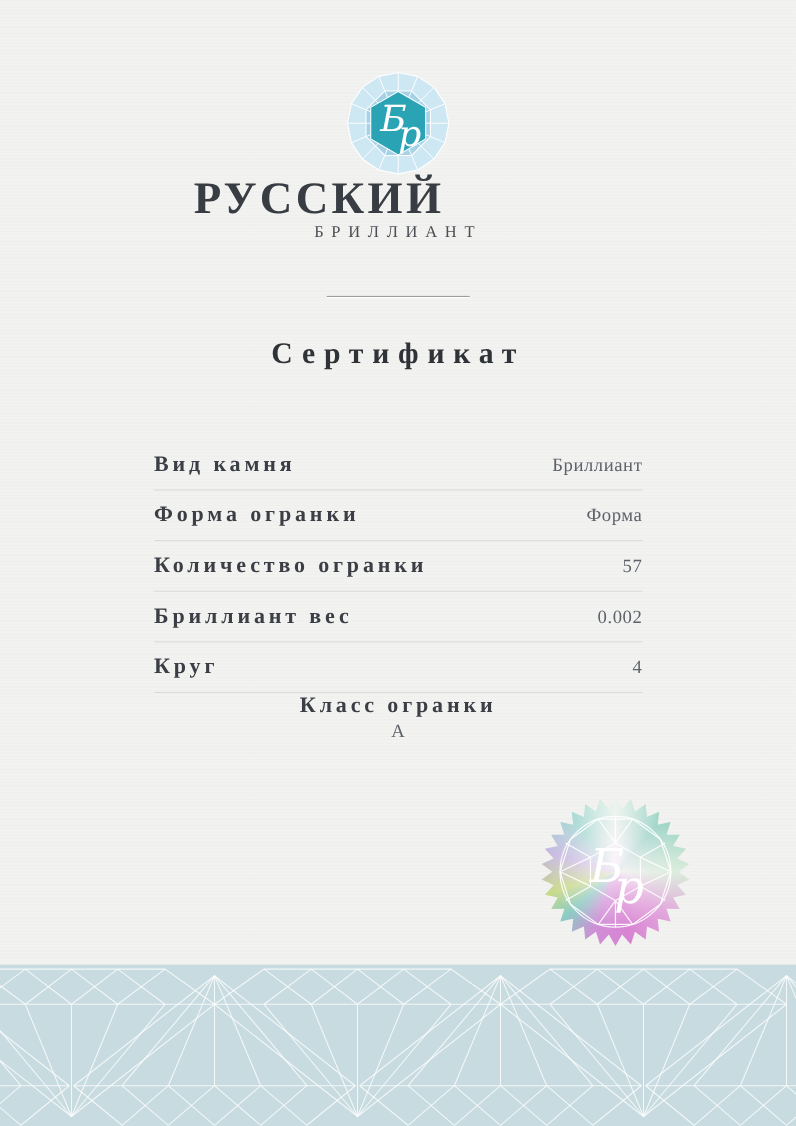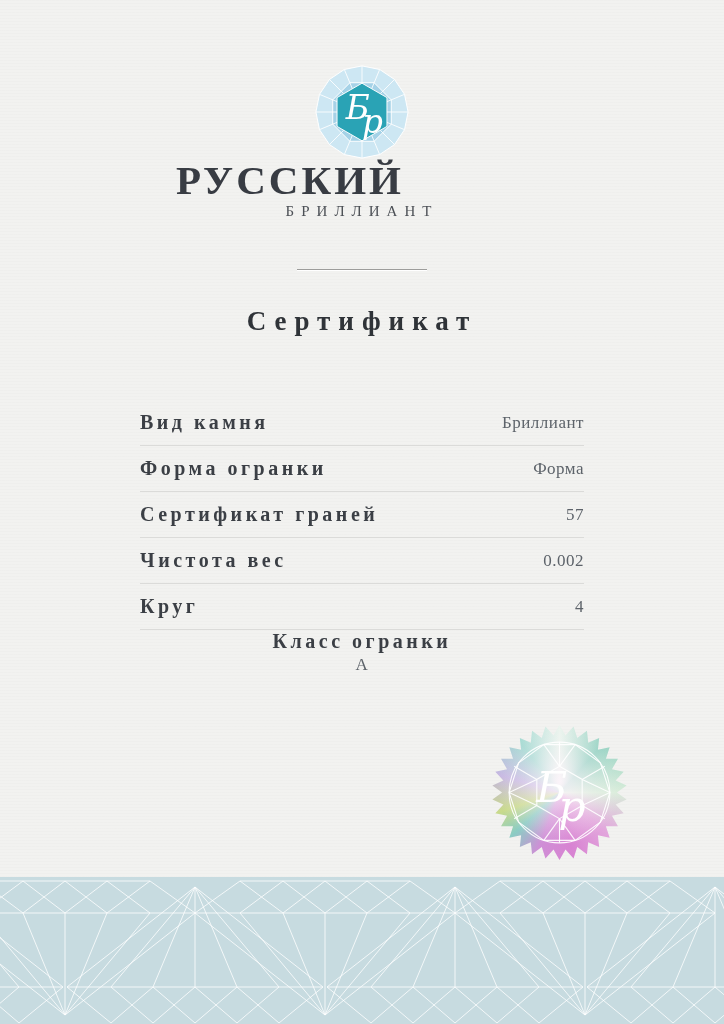--- a/index.html
+++ b/index.html
@@ -146,26 +146,26 @@
       <span class="cert-label">Вид камня</span>
       <span class="cert-value">Бриллиант</span>
     </div>
 
     <div class="cert-row">
       <span class="cert-label">Форма огранки</span>
       <span class="cert-value">Форма</span>
     </div>
 
     <div class="cert-row">
-      <span class="cert-label">Сертификат граней</span>
+      <span class="cert-label">Количество огранки</span>
       <span class="cert-value">57</span>
     </div>
 
     <div class="cert-row">
-      <span class="cert-label">Чистота вес</span>
+      <span class="cert-label">Бриллиант вес</span>
       <span class="cert-value">0.002</span>
     </div>
 
     <div class="cert-row">
       <span class="cert-label">Круг</span>
       <span class="cert-value">4</span>
     </div>
 
 
     <div class="cert-row">

